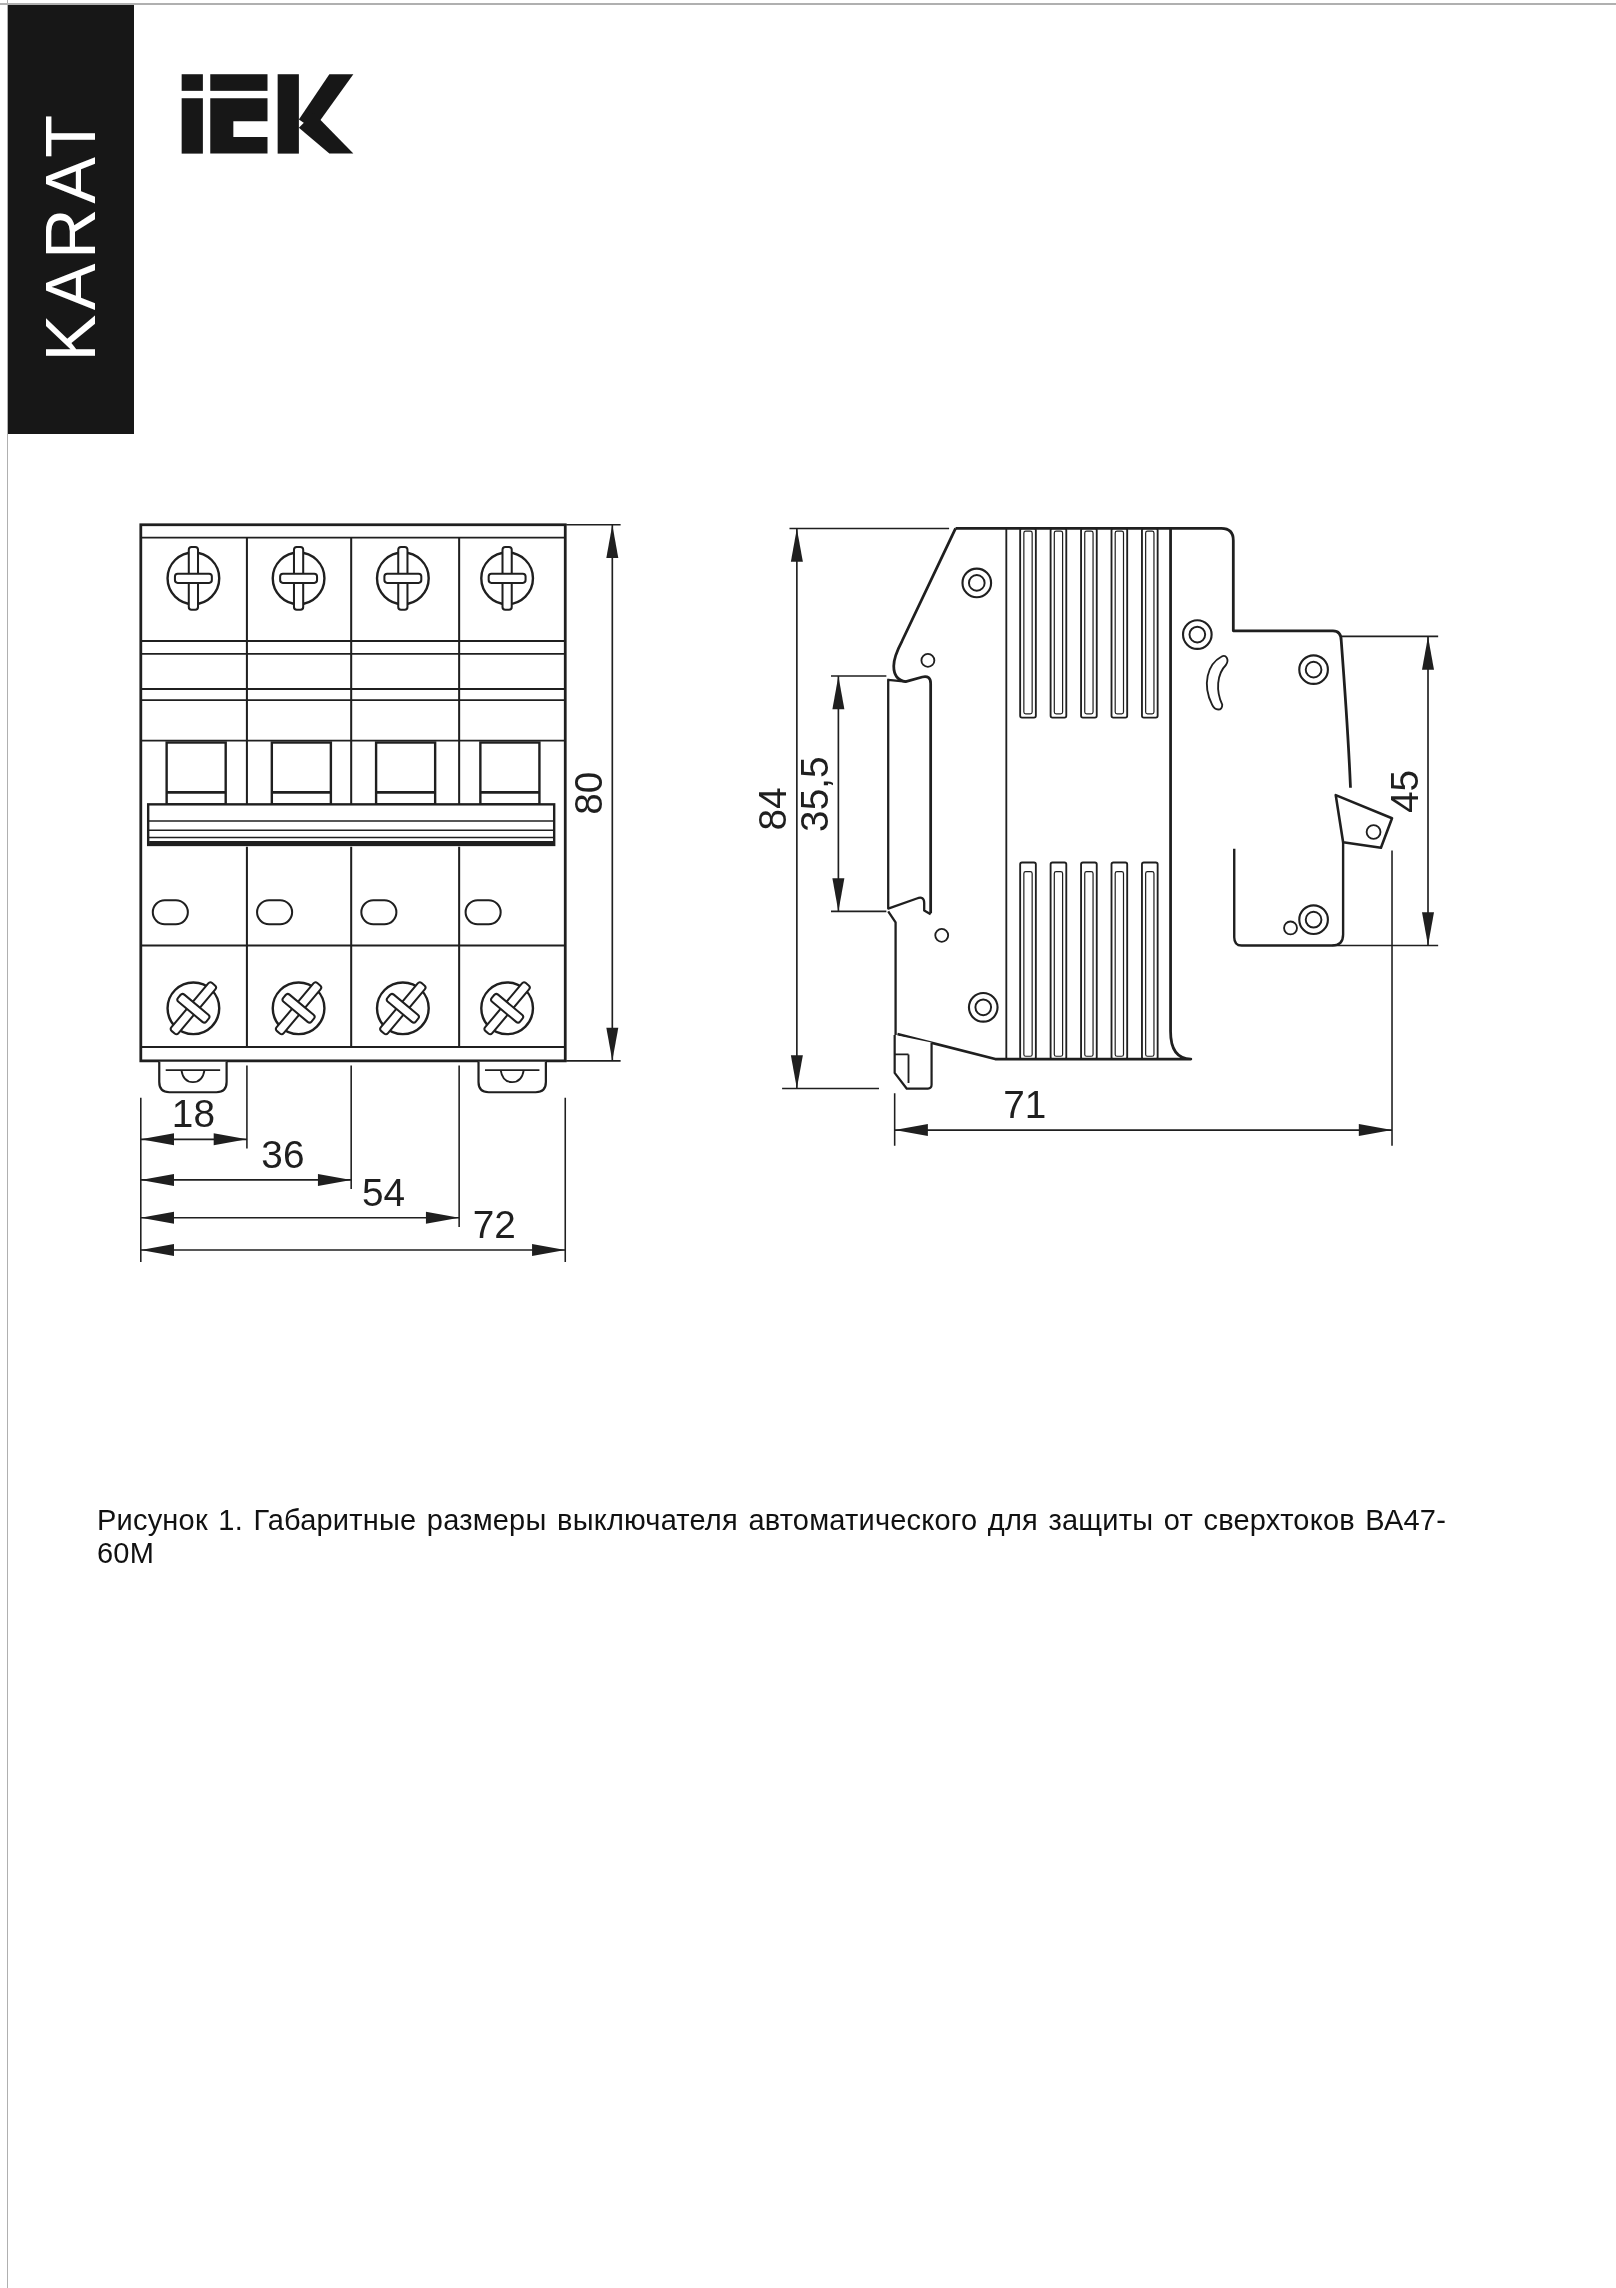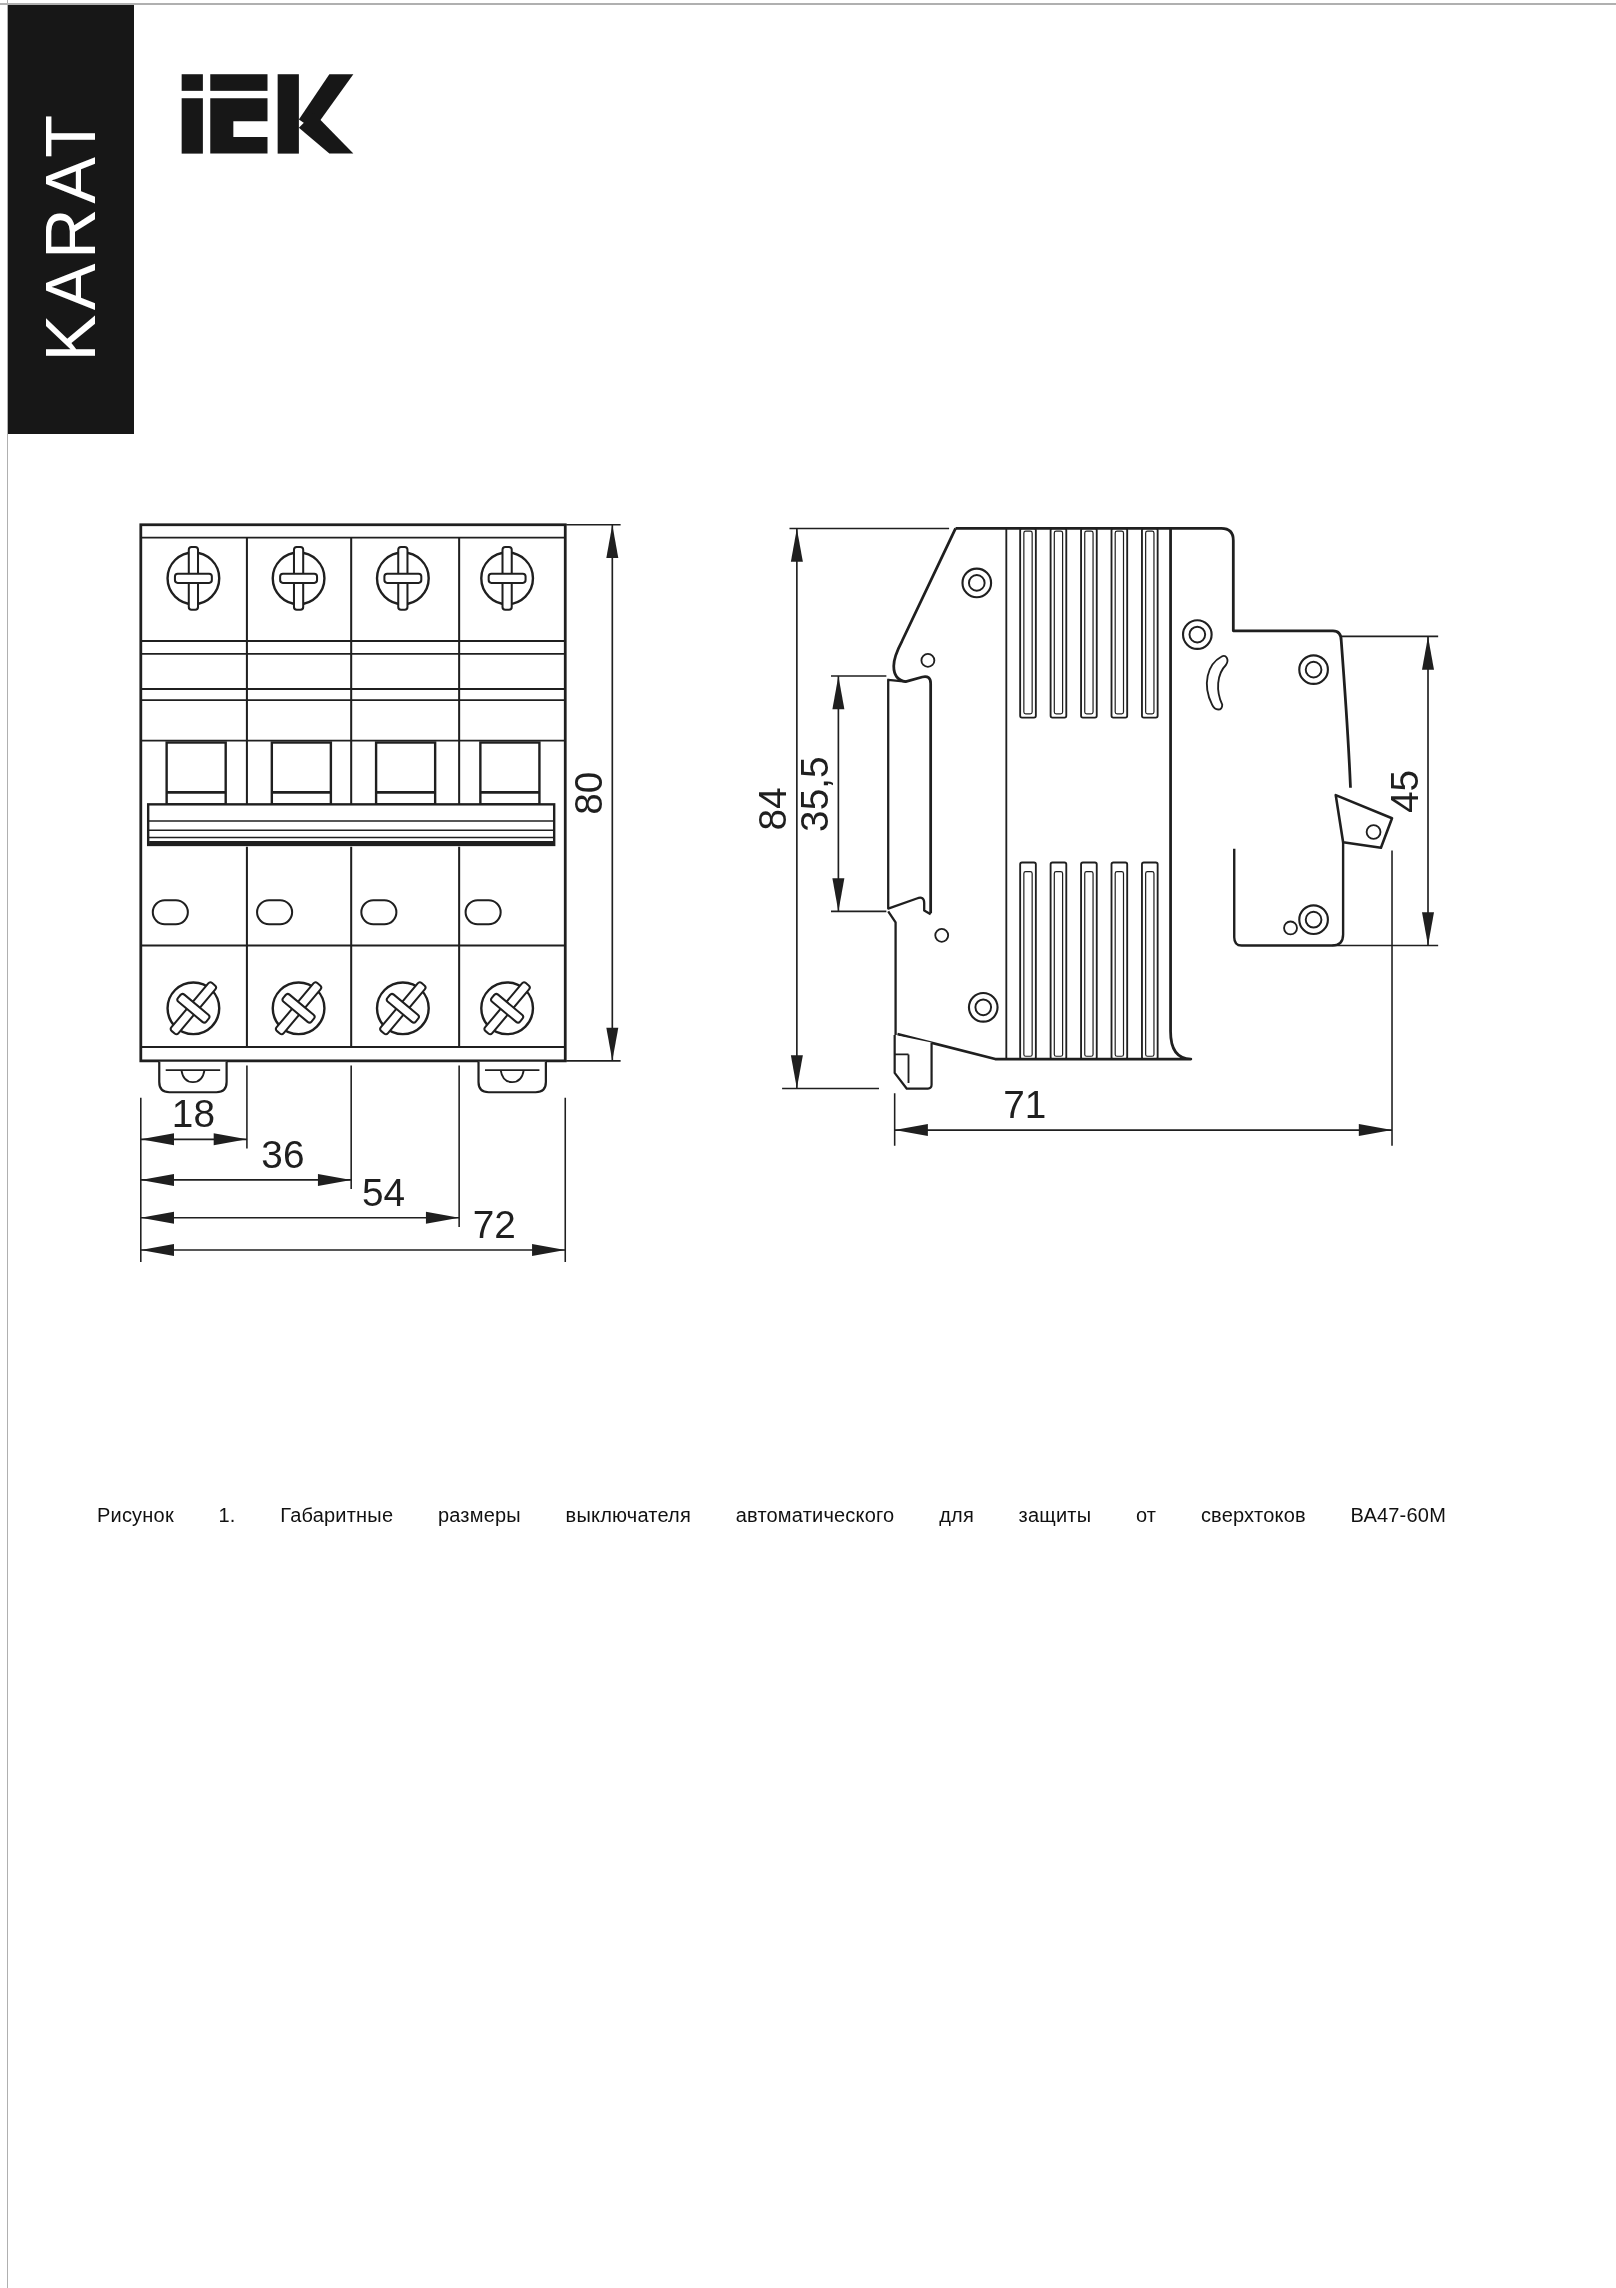--- a/index.html
+++ b/index.html
@@ -14,21 +14,21 @@
   }
   .brand-banner span{
     position:absolute;left:50%;top:231px;
     transform:translate(-50%,-50%) rotate(-90deg);
     color:#ffffff;font-size:70px;font-weight:400;letter-spacing:4.6px;white-space:nowrap;
   }
   .logo-svg{position:absolute;left:175px;top:65px;}
   .drawing-svg{position:absolute;left:74px;top:498px;}
   .caption{
     position:absolute;left:97px;top:1504px;width:1349px;
-    font-size:20px;color:#111;text-align:justify;text-align-last:justify;
+    font-size:29px;color:#111;text-align:justify;text-align-last:justify;
     letter-spacing:0.2px;
   }
   svg .ln{stroke:#1f1f1f;fill:none;}
   svg .fw{fill:#ffffff;stroke:#1f1f1f;}
   svg text{fill:#1f1f1f;font-family:"Liberation Sans",sans-serif;font-size:42px;}
   svg .arr{fill:#1f1f1f;stroke:none;}
 </style>
 </head>
 <body>
 

